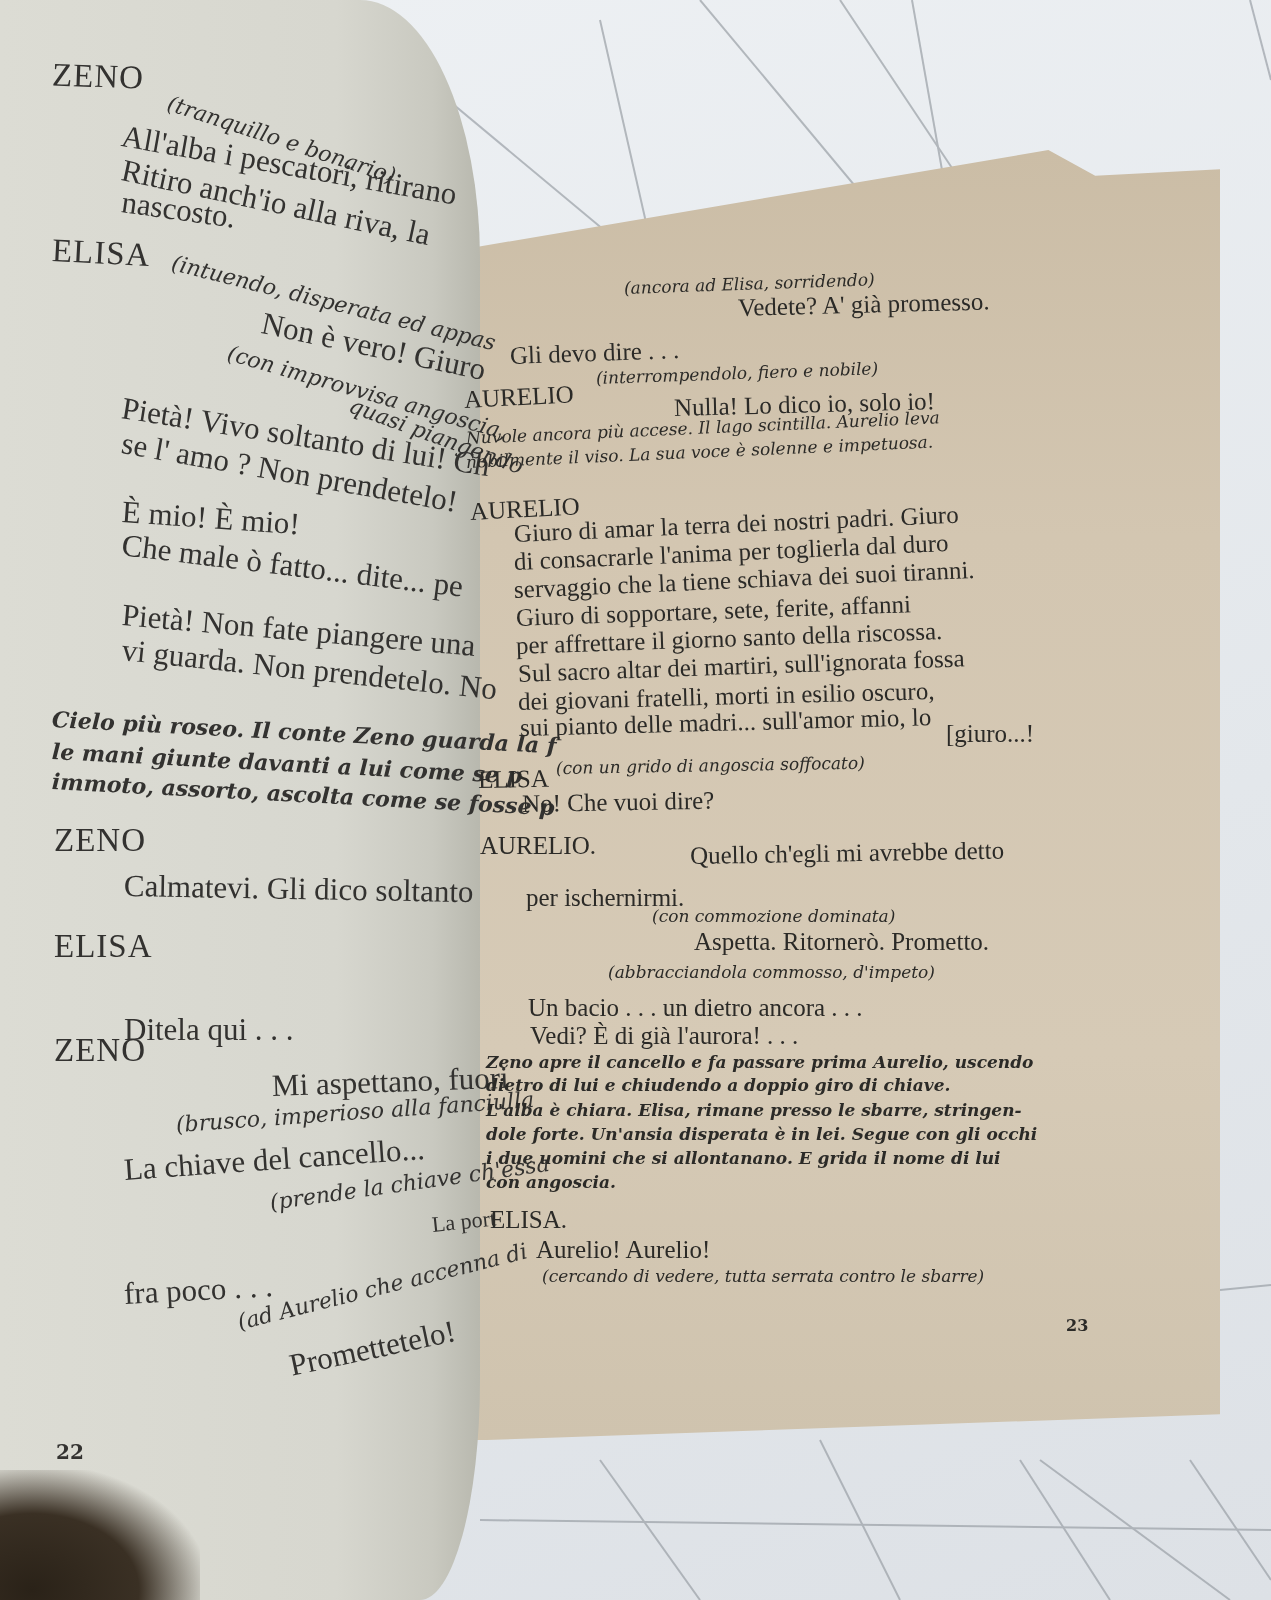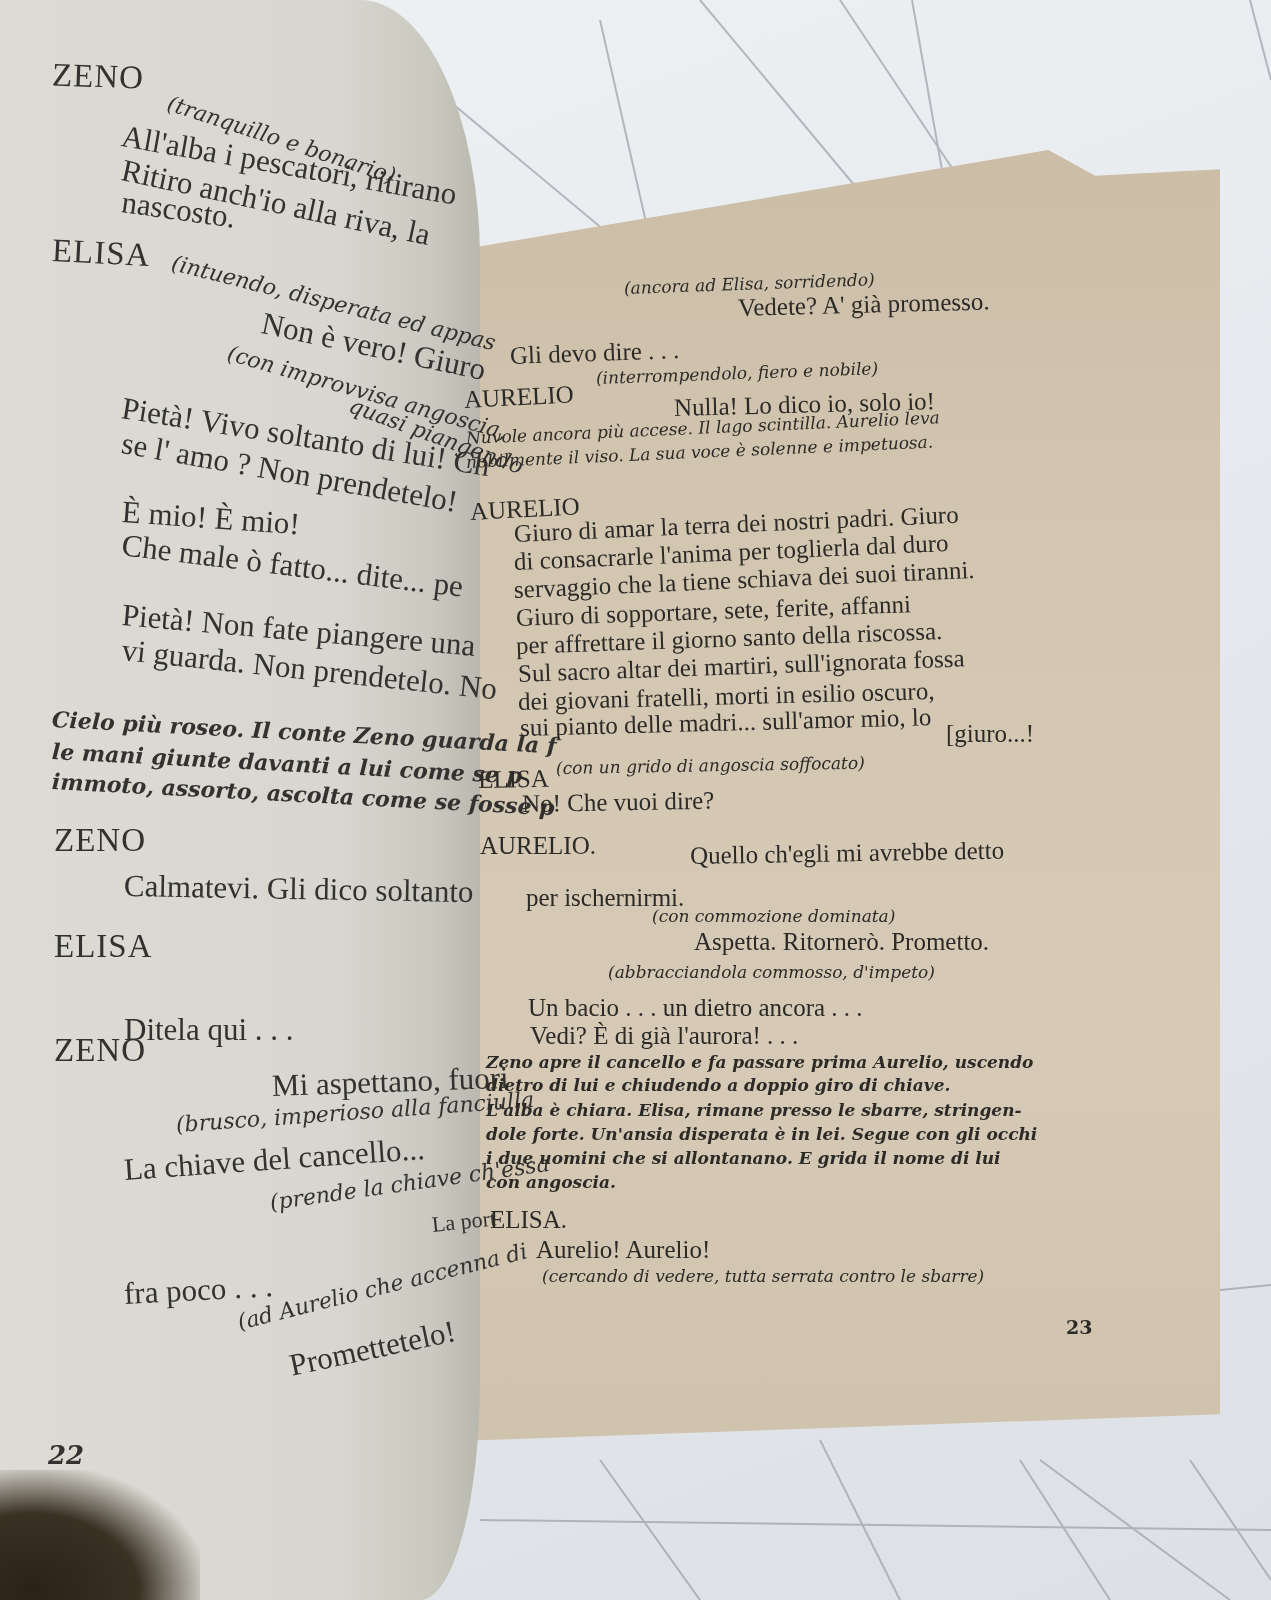--- a/index.html
+++ b/index.html
@@ -33,21 +33,21 @@
 
   .txt { position: absolute; color: #2b2a27; white-space: nowrap; }
   .lt { color: #333230; }
   .speaker { font-size: 33px; letter-spacing: 1px; font-family: "Liberation Serif", serif; }
   .speaker-r { font-size: 25px; font-family: "Liberation Serif", serif; }
   .line { font-size: 31px; font-family: "Liberation Serif", serif; }
   .line-r { font-size: 25px; font-family: "Liberation Serif", serif; }
   .dir { font-style: italic; font-family: "DejaVu Serif", serif; }
   .dir-l { font-size: 22px; }
   .dir-r { font-size: 17px; }
-  .pagenum { font-size: 19px; font-weight: bold; font-family: "DejaVu Serif", serif; }
+  .pagenum { font-size: 16px; font-weight: bold; font-family: "DejaVu Serif", serif; }
 </style>
 </head>
 <body>
 
 <div class="surface">
   <svg width="1271" height="1600">
     <g stroke="#9aa0a6" stroke-width="2" fill="none" opacity="0.7">
       <line x1="700" y1="0" x2="900" y2="240"></line>
       <line x1="840" y1="0" x2="960" y2="180"></line>
       <line x1="912" y1="0" x2="942" y2="170"></line>
@@ -99,21 +99,21 @@
   <div class="txt lt speaker" style="left:54px;top:1032px;">ZENO</div>
   <div class="txt lt line" style="left:272px;top:1068px;transform:rotate(-2deg);transform-origin:left;">Mi aspettano, fuori</div>
   <div class="txt lt dir dir-l" style="left:176px;top:1112px;transform:rotate(-4deg);transform-origin:left;">(brusco, imperioso alla fanciulla</div>
   <div class="txt lt line" style="left:124px;top:1152px;transform:rotate(-4deg);transform-origin:left;">La chiave del cancello...</div>
   <div class="txt lt dir dir-l" style="left:270px;top:1190px;transform:rotate(-8deg);transform-origin:left;">(prende la chiave ch'essa</div>
   <div class="txt lt line" style="left:432px;top:1212px;font-size:22px;transform:rotate(-6deg);transform-origin:left;">La port</div>
   <div class="txt lt line" style="left:124px;top:1276px;transform:rotate(-3deg);transform-origin:left;">fra poco . . .</div>
   <div class="txt lt dir dir-l" style="left:238px;top:1310px;transform:rotate(-14deg);transform-origin:left;">(ad Aurelio che accenna di</div>
   <div class="txt lt line" style="left:290px;top:1348px;transform:rotate(-12deg);transform-origin:left;">Promettetelo!</div>
 
-  <div class="txt lt pagenum" style="left:48px;top:1440px;font-size:26px;font-style:italic;">22</div>
+  <div class="txt lt pagenum" style="left:56px;top:1440px;font-size:20px;">22</div>
 </div>
 
 <div>
   <div class="txt dir dir-r" style="left:624px;top:278px;transform:rotate(-2deg);transform-origin:left;">(ancora ad Elisa, sorridendo)</div>
   <div class="txt line-r" style="left:738px;top:294px;transform:rotate(-1.5deg);transform-origin:left;">Vedete? A' già promesso.</div>
   <div class="txt line-r" style="left:510px;top:342px;transform:rotate(-2deg);transform-origin:left;">Gli devo dire . . .</div>
   <div class="txt speaker-r" style="left:464px;top:386px;transform:rotate(-3deg);transform-origin:left;">AURELIO</div>
   <div class="txt dir dir-r" style="left:596px;top:368px;transform:rotate(-2deg);transform-origin:left;">(interrompendolo, fiero e nobile)</div>
   <div class="txt line-r" style="left:674px;top:394px;transform:rotate(-1.5deg);transform-origin:left;">Nulla! Lo dico io, solo io!</div>
   <div class="txt dir dir-r" style="left:466px;top:428px;transform:rotate(-2.5deg);transform-origin:left;">Nuvole ancora più accese. Il lago scintilla. Aurelio leva</div>

